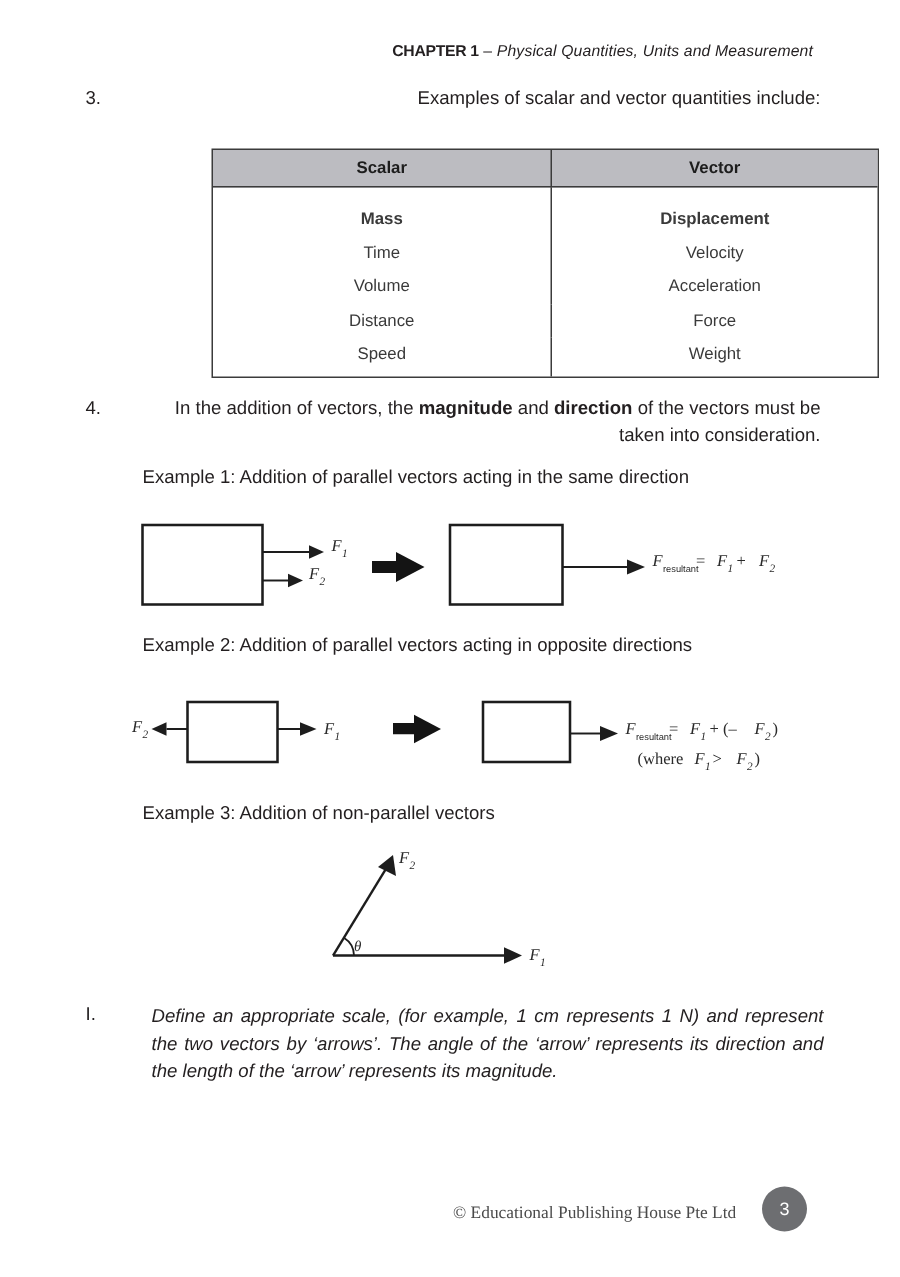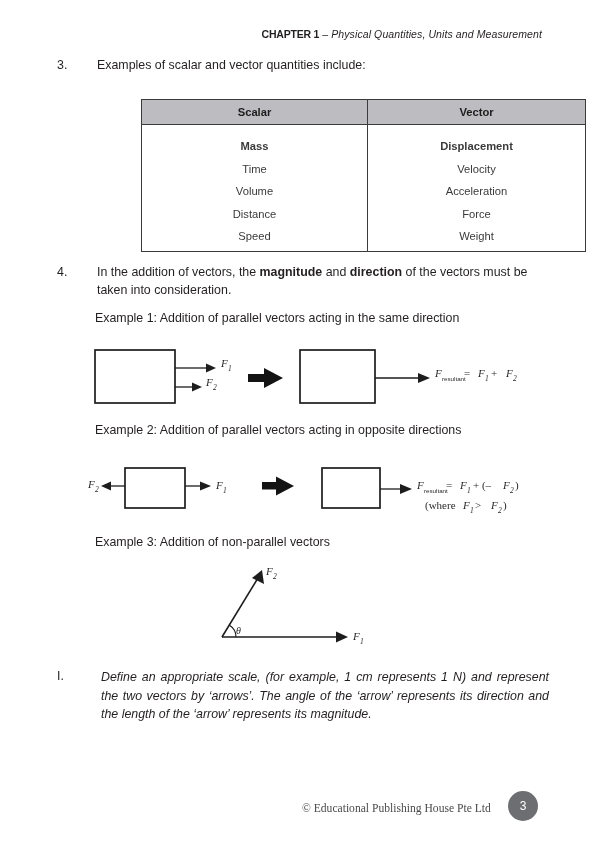--- a/index.html
+++ b/index.html
@@ -47,20 +47,21 @@
   .item-num {
     width: 40px;
     flex: 0 0 40px;
     font-size: 12.4px;
     line-height: 17.5px;
   }
   .item-body {
     flex: 1;
     font-size: 12.4px;
     line-height: 17.5px;
+    text-align: right;
   }
   .item-body b { font-weight: bold; }
 
   #item3 { left: 57px; top: 57px; width: 490px; }
   #item4 { left: 57px; top: 264px; width: 490px; }
   #itemI { left: 57px; top: 668px; width: 492px; }
   #itemI .item-num { width: 44px; flex: 0 0 44px; }
   #itemI .item-body {
     text-align: justify;
     line-height: 18.5px;

